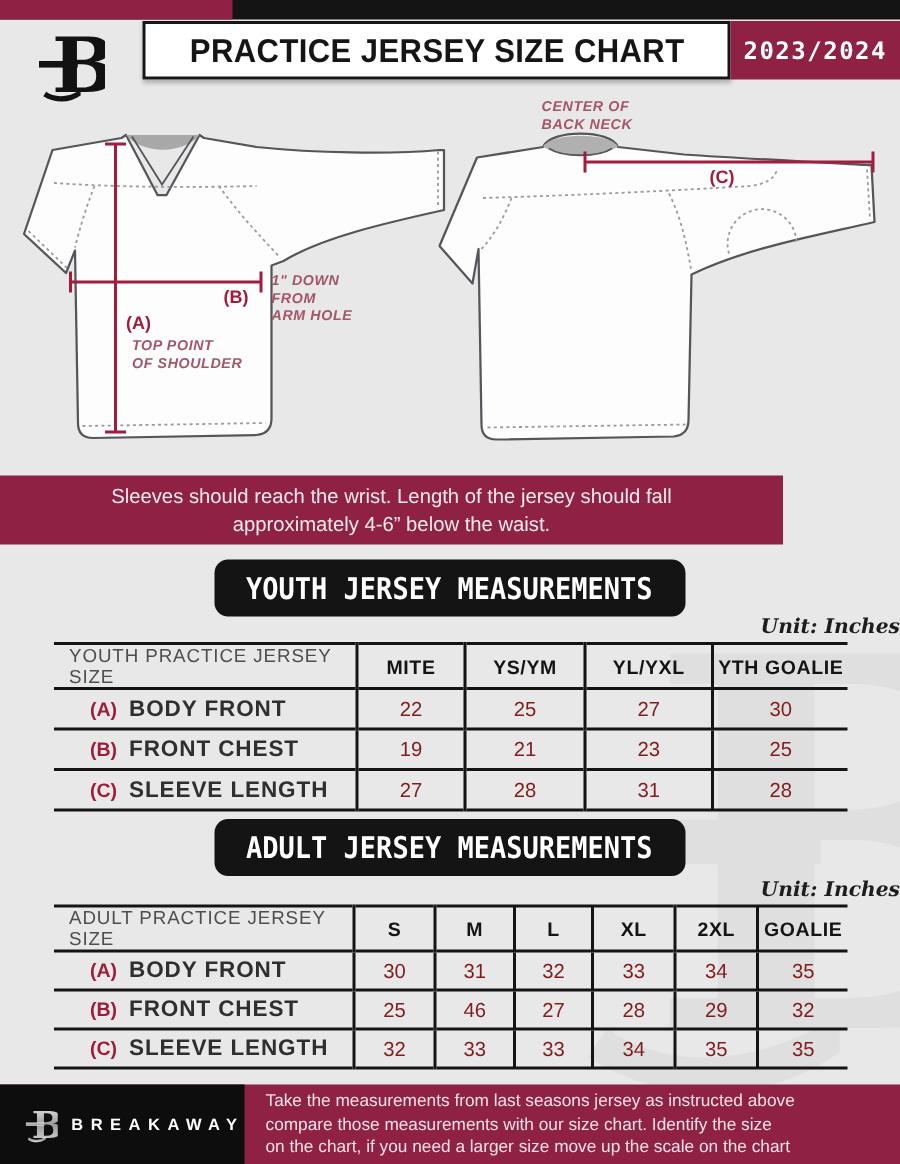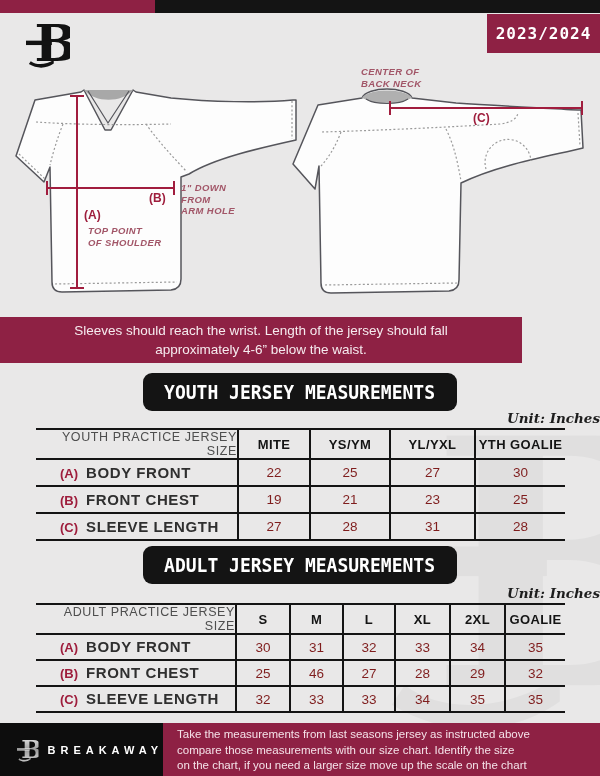--- a/index.html
+++ b/index.html
@@ -64,21 +64,21 @@
     position:absolute; left:36px; width:529px; border-collapse:collapse; table-layout:fixed;
     z-index:2; border-top:2px solid #141414; border-bottom:2px solid #141414;
   }
   table.mtable td, table.mtable th { border-top:2px solid #141414; vertical-align:middle; }
   table.mtable tr:first-child td, table.mtable tr:first-child th { border-top:none; }
   table.mtable td + td, table.mtable th + th { border-left:2px solid #141414; }
   table.y td, table.y th { height:27px; }
   table.a td, table.a th { height:26px; }
   th.rowhead {
     font-weight:400; font-size:12.5px; color:#4e4e4e; letter-spacing:.6px;
-    text-align:right; padding-left:10px;
+    text-align:left; padding-left:10px;
   }
   th.colhead { font-weight:700; font-size:13px; color:#141414; letter-spacing:.4px; text-align:center; }
   td.val { text-align:center; font-size:13.5px; color:#7f1d1d; }
   td.lab { text-align:left; padding-left:24px; white-space:nowrap; }
   td.lab .key { font-weight:800; font-size:13px; color:#9e1d3c; margin-right:8px; }
   td.lab .txt { font-weight:600; font-size:15px; color:#2f2f2f; letter-spacing:.6px; }
   
   .footer { position:absolute; left:0; top:723px; width:600px; height:53px; background:#8e2144; z-index:3; }
   .footer-black {
     position:absolute; left:0; top:0; width:163px; height:53px; background:#0d0d0d;
@@ -115,20 +115,23 @@
       </symbol>
     </defs>
   </svg>
 
   <div class="topbar"></div>
   <div class="topbar-accent"></div>
 
   <svg class="logo-header" viewBox="0 0 46 56">
     <use href="#blogo" fill="#121212"></use>
   </svg>
+  <div class="title-box">
+    <span>PRACTICE JERSEY SIZE CHART</span>
+  </div>
   <div class="season-box">
     <span>2023/2024</span>
   </div>
 
   <div class="diagram">
     <svg width="600" height="264" viewBox="0 0 600 264">
 
       <path class="jersey-outline" d="
         M35 47 L81 39 L84 37 L105 77 L111 77 L133 37 L136 39 L171 45
         C210 49 260 50 293 47 L296 47 L296 87

